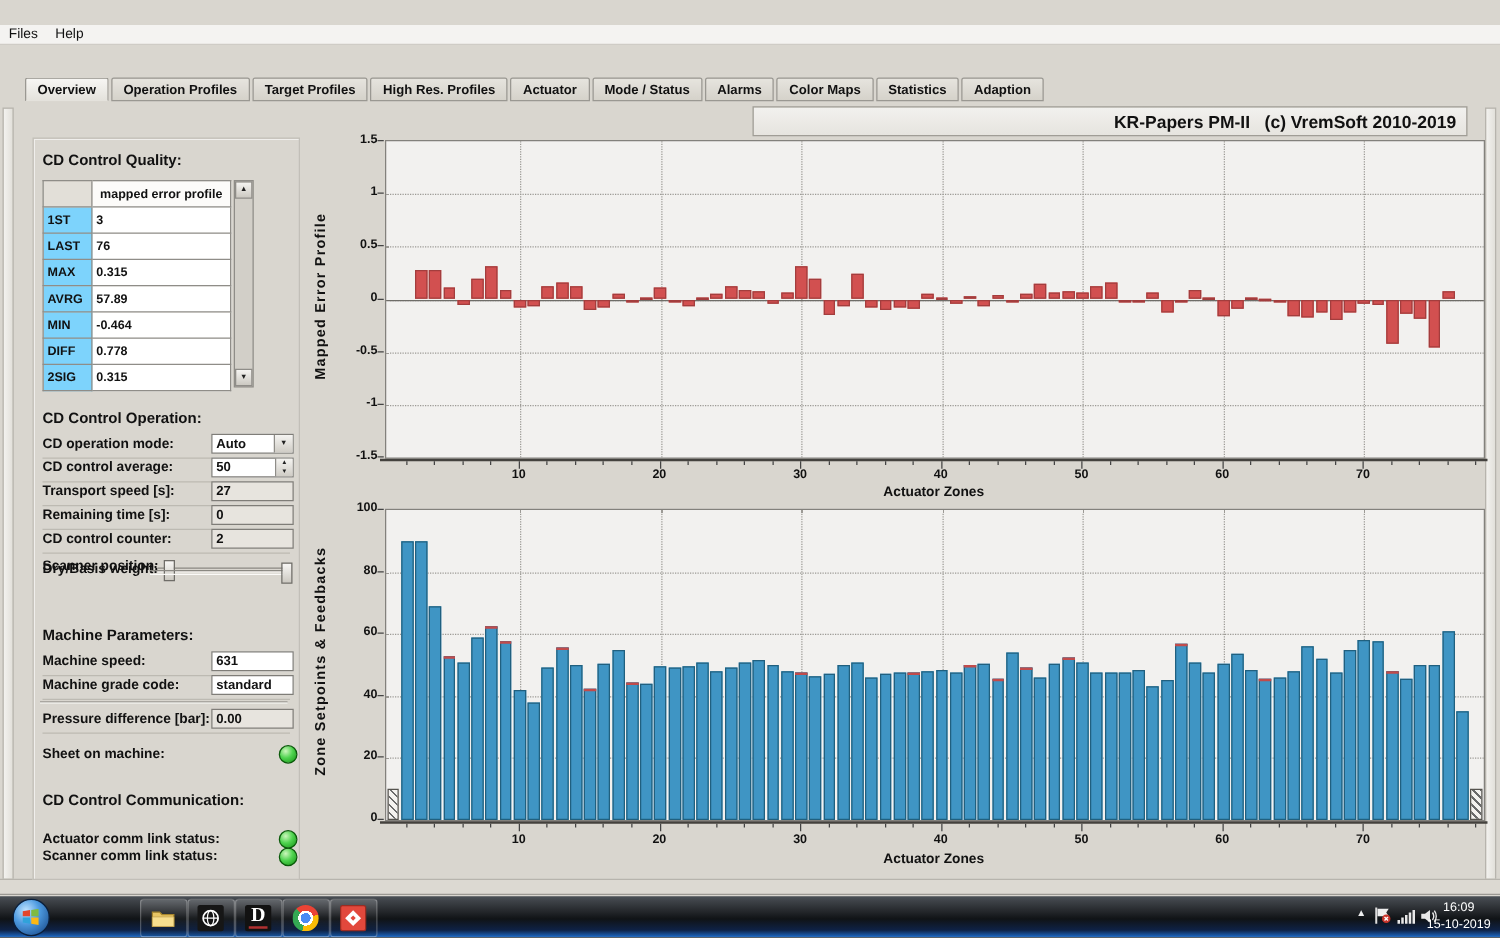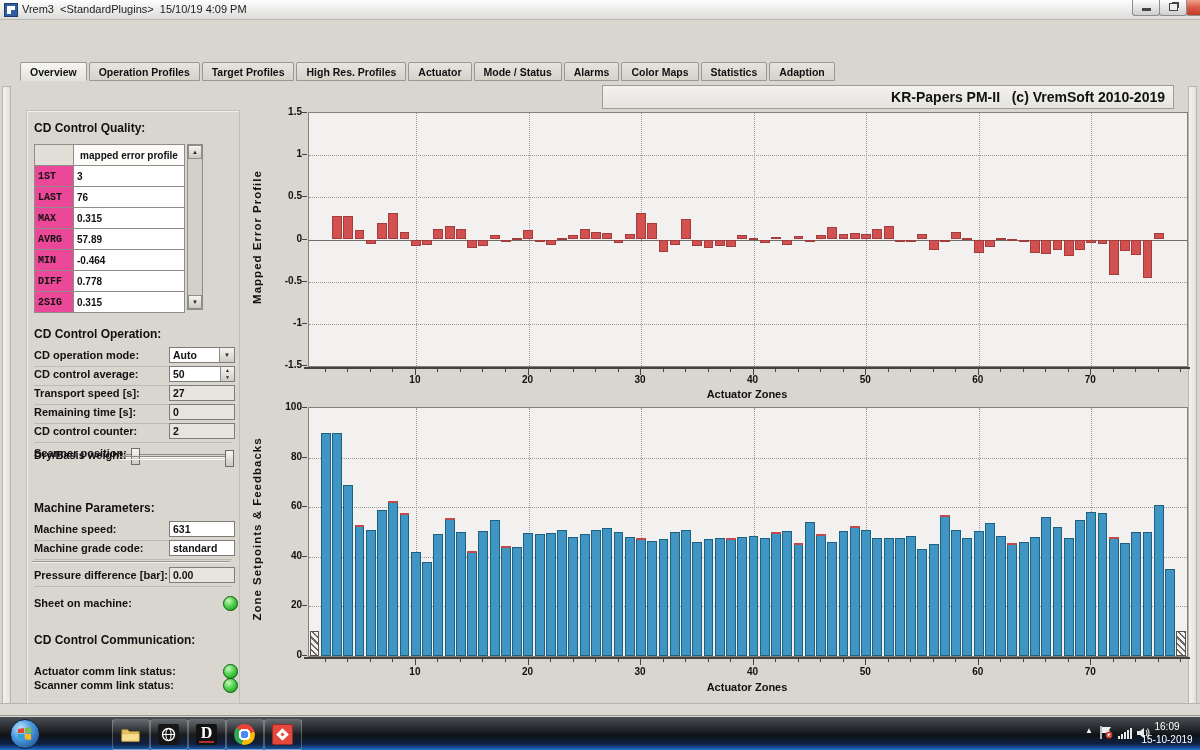--- a/index.html
+++ b/index.html
@@ -48,21 +48,21 @@
   .slider-track{position:absolute;height:2px;border-top:1px solid #8a8882;border-bottom:1px solid #fbfaf8;}
   .slider-handle{position:absolute;top:-7px;width:7px;height:15px;background:linear-gradient(#f8f7f5,#ccc9c1);
                  border:1px solid #6f6d68;}
   .led{position:absolute;left:189px;width:13px;height:13px;border-radius:50%;border:1px solid #0a5a0a;
        background:radial-gradient(circle at 35% 30%,#ccf6bc 0%,#4fd34f 45%,#149014 100%);}
   
   #qtable{position:absolute;left:7px;top:33px;border-collapse:collapse;}
   #qtable td{border:1px solid #8f8d88;font-size:10px;font-weight:bold;padding:0 3px;height:20px;}
   #qtable .corner{width:32px;background:#e2dfd8;border-right:none;}
   #qtable .hcell{width:104px;background:#fcfbf9;text-align:center;height:16px;}
-  #qtable .lcell{background:#ec4899;font-family:Liberation Mono, monospace;}
+  #qtable .lcell{background:#7dd3fc;}
   #qtable .vcell{background:#fff;}
   #qscroll{position:absolute;left:160px;top:33px;width:14px;height:164px;background:#d2cfc8;border:1px solid #8f8d88;}
   .sbtn{position:absolute;left:0;width:12px;height:12px;background:linear-gradient(#f5f4f1,#ccc9c2);
         border:1px solid #8f8d88;font-size:6px;text-align:center;line-height:12px;color:#222;}
   
   .plot{position:absolute;background:#f2f1ef;border:1px solid #83817c;}
   .gl-h{position:absolute;left:0;width:100%;border-top:1px dotted #9c9a95;}
   .gl-v{position:absolute;top:0;height:100%;border-left:1px dotted #9c9a95;}
   .zero-line{position:absolute;left:0;width:100%;border-top:1px solid #6f6d68;}
   .bar{position:absolute;box-sizing:border-box;}
@@ -90,28 +90,22 @@
   .tile{position:absolute;left:0;top:0;width:21px;height:21px;border-radius:2px;}
   .tray-ic{top:9px;color:#eee;font-size:10px;}
   #clock{left:1138px;top:3px;width:58px;height:28px;color:#fff;font-size:10px;text-align:center;line-height:13px;}
   .sigbar{position:absolute;bottom:0;width:2px;background:#e8e8e8;}
 </style>
 </head>
 <body>
 
 <div id="screen">
 
-  <div id="titlebar" class="abs">
-    <div id="app-icon" class="abs"></div>
-    <div id="title-text" class="abs">Vrem3  &lt;StandardPlugins&gt;  15/10/19 4:09 PM</div>
-    <div class="winbtn abs" style="left:1132px;"><span class="glyph-min"></span></div>
-    <div class="winbtn abs" style="left:1159px;"><span class="glyph-rest"></span></div>
-    <div class="winbtn abs" id="btn-close" style="left:1186px;width:30px;">x</div>
-  </div>
-
+
+  <div id="menubar" class="abs"><div class="menu-item">Files</div><div class="menu-item">Help</div></div>
 
   <div id="view-tabs" class="tabstrip abs" style="top:62px;left:20px;"><div class="tab active">Overview</div><div class="tab">Operation Profiles</div><div class="tab">Target Profiles</div><div class="tab">High Res. Profiles</div><div class="tab">Actuator</div><div class="tab">Mode / Status</div><div class="tab">Alarms</div><div class="tab">Color Maps</div><div class="tab">Statistics</div><div class="tab">Adaption</div></div>
 
   <div class="hdrbox abs" style="left:602px;width:562px;text-align:right;padding-right:8px;">KR-Papers PM-II   (c) VremSoft 2010-2019</div>
 
   <div class="vstrip abs" style="left:2px;top:86px;height:616px;"></div>
   <div class="vstrip abs" style="left:1188px;top:86px;height:616px;"></div>
   <div id="bottomstrip" class="abs"></div>
 
   <div id="left-panel" class="abs">

